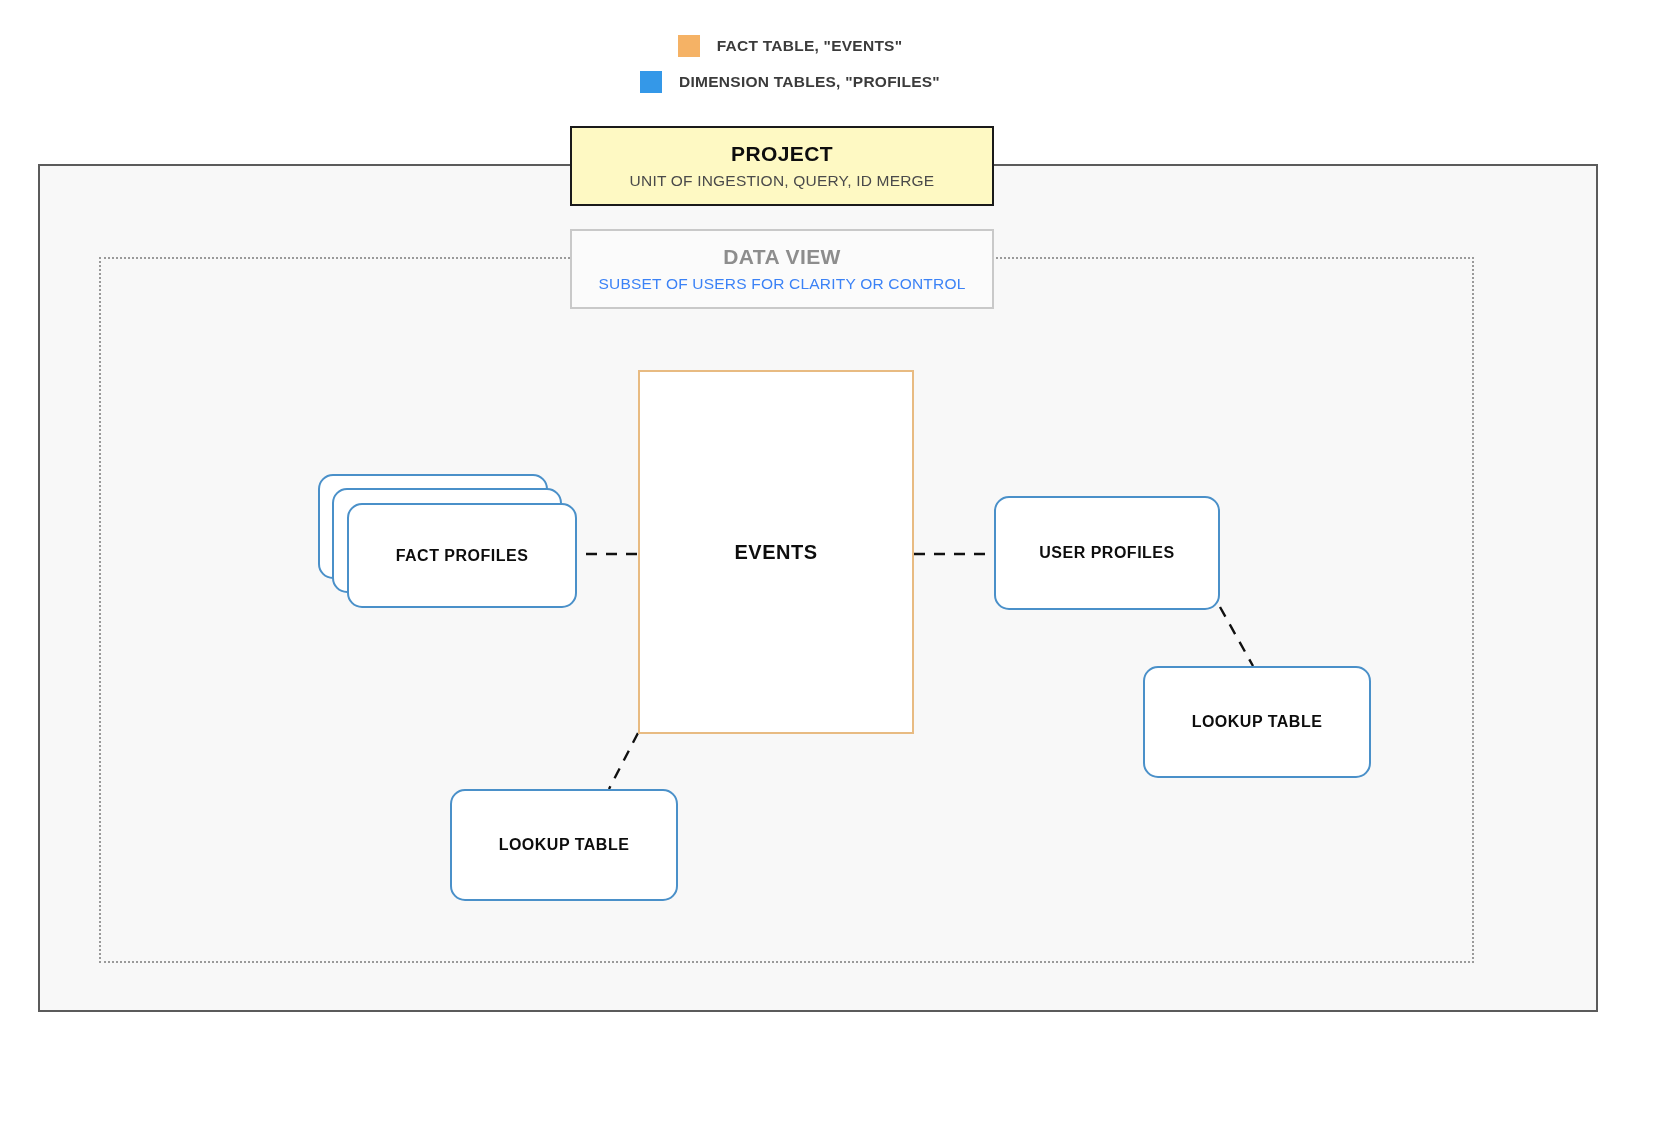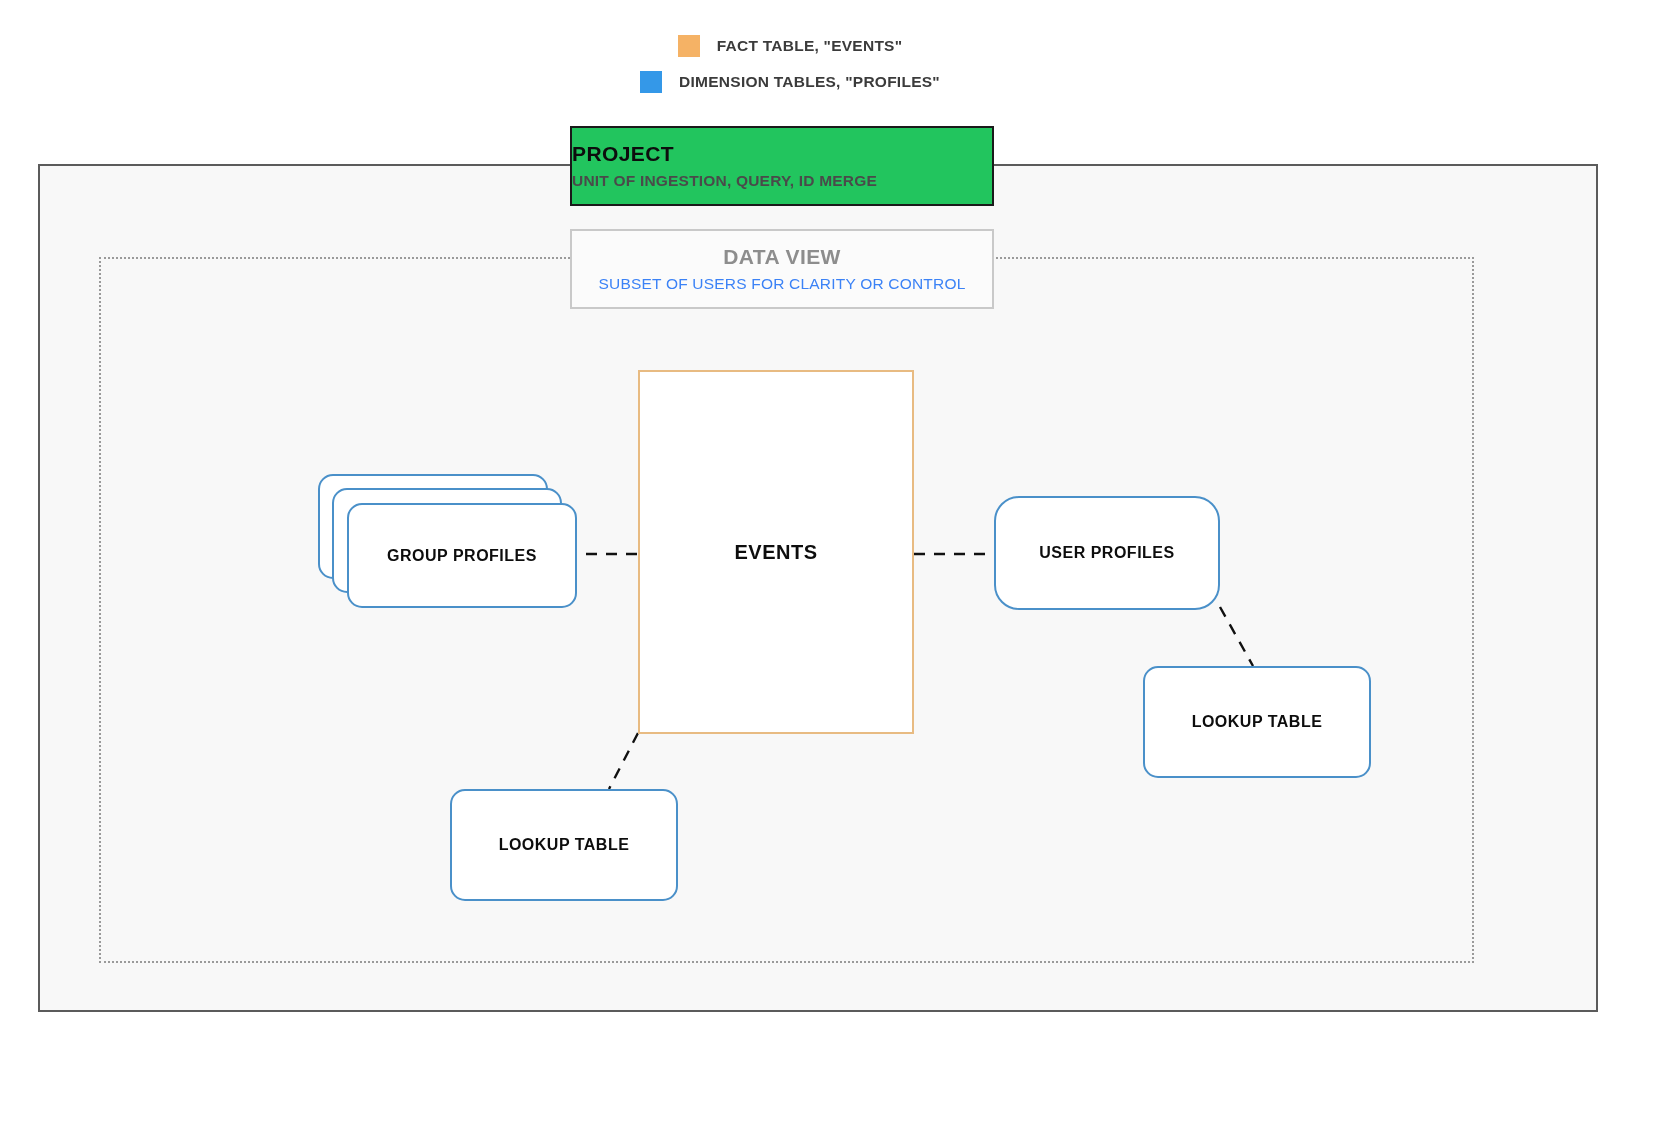--- a/index.html
+++ b/index.html
@@ -74,40 +74,39 @@
     background: transparent;
   }
 
   
   #project-box {
     position: absolute;
     left: 570px;
     top: 126px;
     width: 424px;
     height: 80px;
-    background: #22c55e;
+    background: #fef9c3;
     border: 2px solid #1a1a1a;
     box-sizing: border-box;
     display: flex;
     flex-direction: column;
-    align-items: flex-start;
+    align-items: center;
     justify-content: center;
     gap: 6px;
   }
   #project-box .box-title {
     font-size: 21px;
     font-weight: bold;
     color: #0d0d0d;
     letter-spacing: 0.4px;
   }
   #project-box .box-sub {
     font-size: 15.5px;
     color: #4a4a4a;
     letter-spacing: 0.2px;
-    font-weight: bold;
   }
 
   
   #dataview-box {
     position: absolute;
     left: 570px;
     top: 229px;
     width: 424px;
     height: 80px;
     background: #fbfbfb;
@@ -186,21 +185,20 @@
   }
   #gp-card-back   { transform: translate(0px, 0px); }
   #gp-card-mid    { transform: translate(14px, 14px); }
   #gp-card-front  { transform: translate(29px, 29px); }
 
   #user-profiles-card {
     left: 994px;
     top: 496px;
     width: 226px;
     height: 114px;
-    border-radius: 25px;
   }
   #lookup-table-left-card {
     left: 450px;
     top: 789px;
     width: 228px;
     height: 112px;
   }
   #lookup-table-right-card {
     left: 1143px;
     top: 666px;
@@ -264,21 +262,21 @@
 </div>
 
 <div id="events-box" style="border-color: rgb(232, 187, 130);">
   <span class="node-label">EVENTS</span>
 </div>
 
 <div id="group-profiles-stack">
   <div class="card" id="gp-card-back" style="border-color: rgb(74, 144, 201);"></div>
   <div class="card" id="gp-card-mid" style="border-color: rgb(74, 144, 201);"></div>
   <div class="card" id="gp-card-front" style="border-color: rgb(74, 144, 201);">
-    <span class="node-label">GROUP PROFILES</span>
+    <span class="node-label">FACT PROFILES</span>
   </div>
 </div>
 
 <div class="card" id="user-profiles-card" style="border-color: rgb(74, 144, 201);">
   <span class="node-label">USER PROFILES</span>
 </div>
 
 <div class="card" id="lookup-table-left-card" style="border-color: rgb(74, 144, 201);">
   <span class="node-label">LOOKUP TABLE</span>
 </div>

